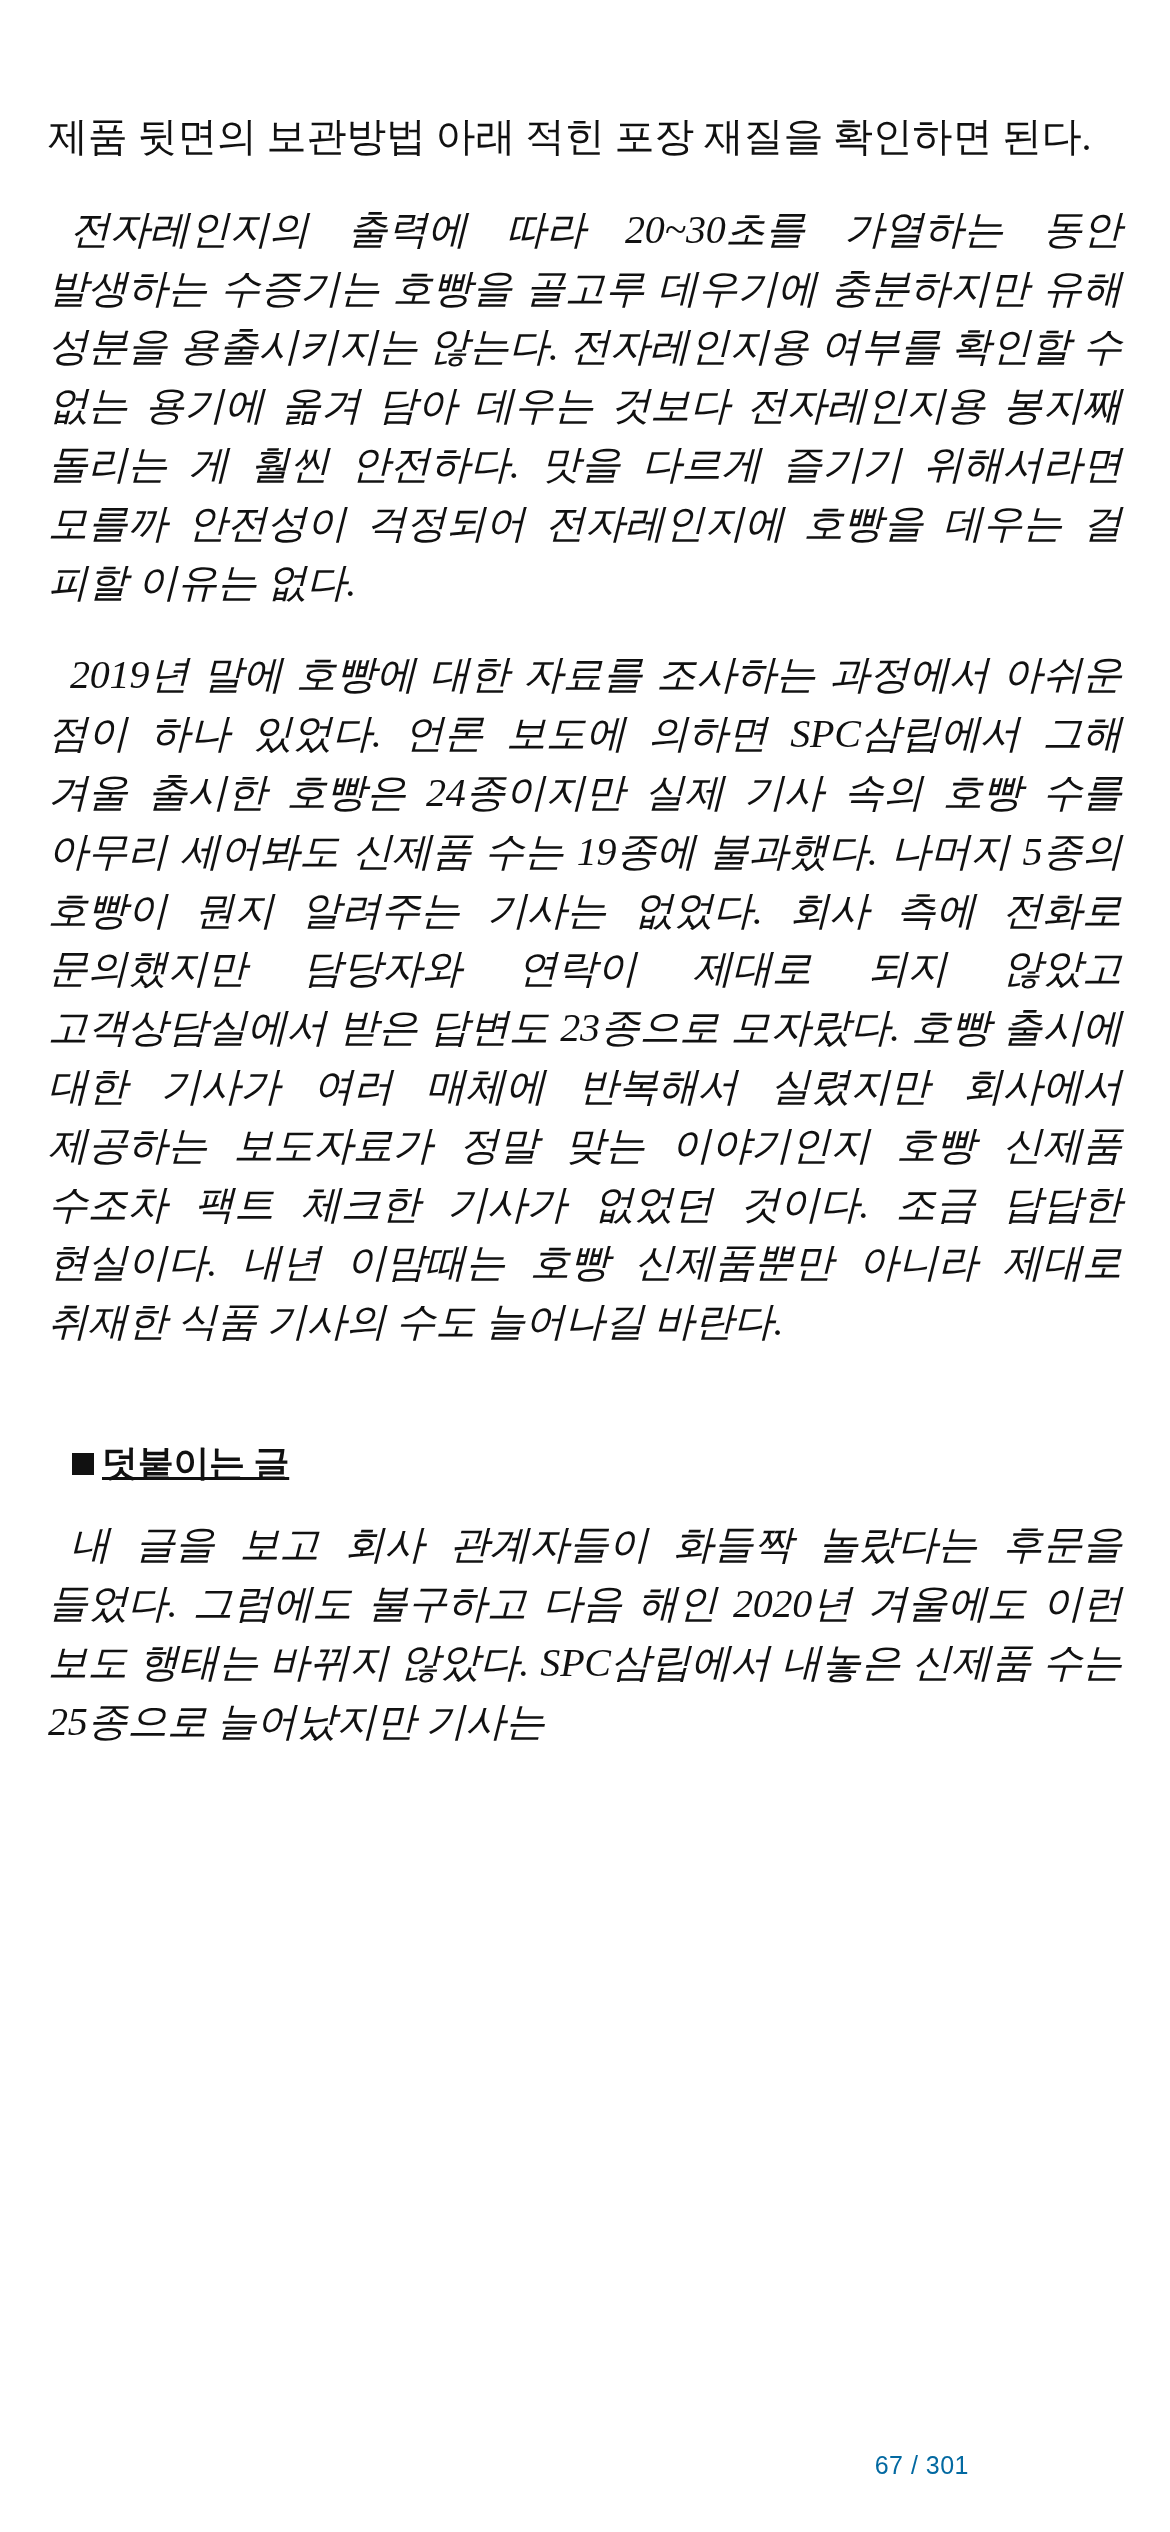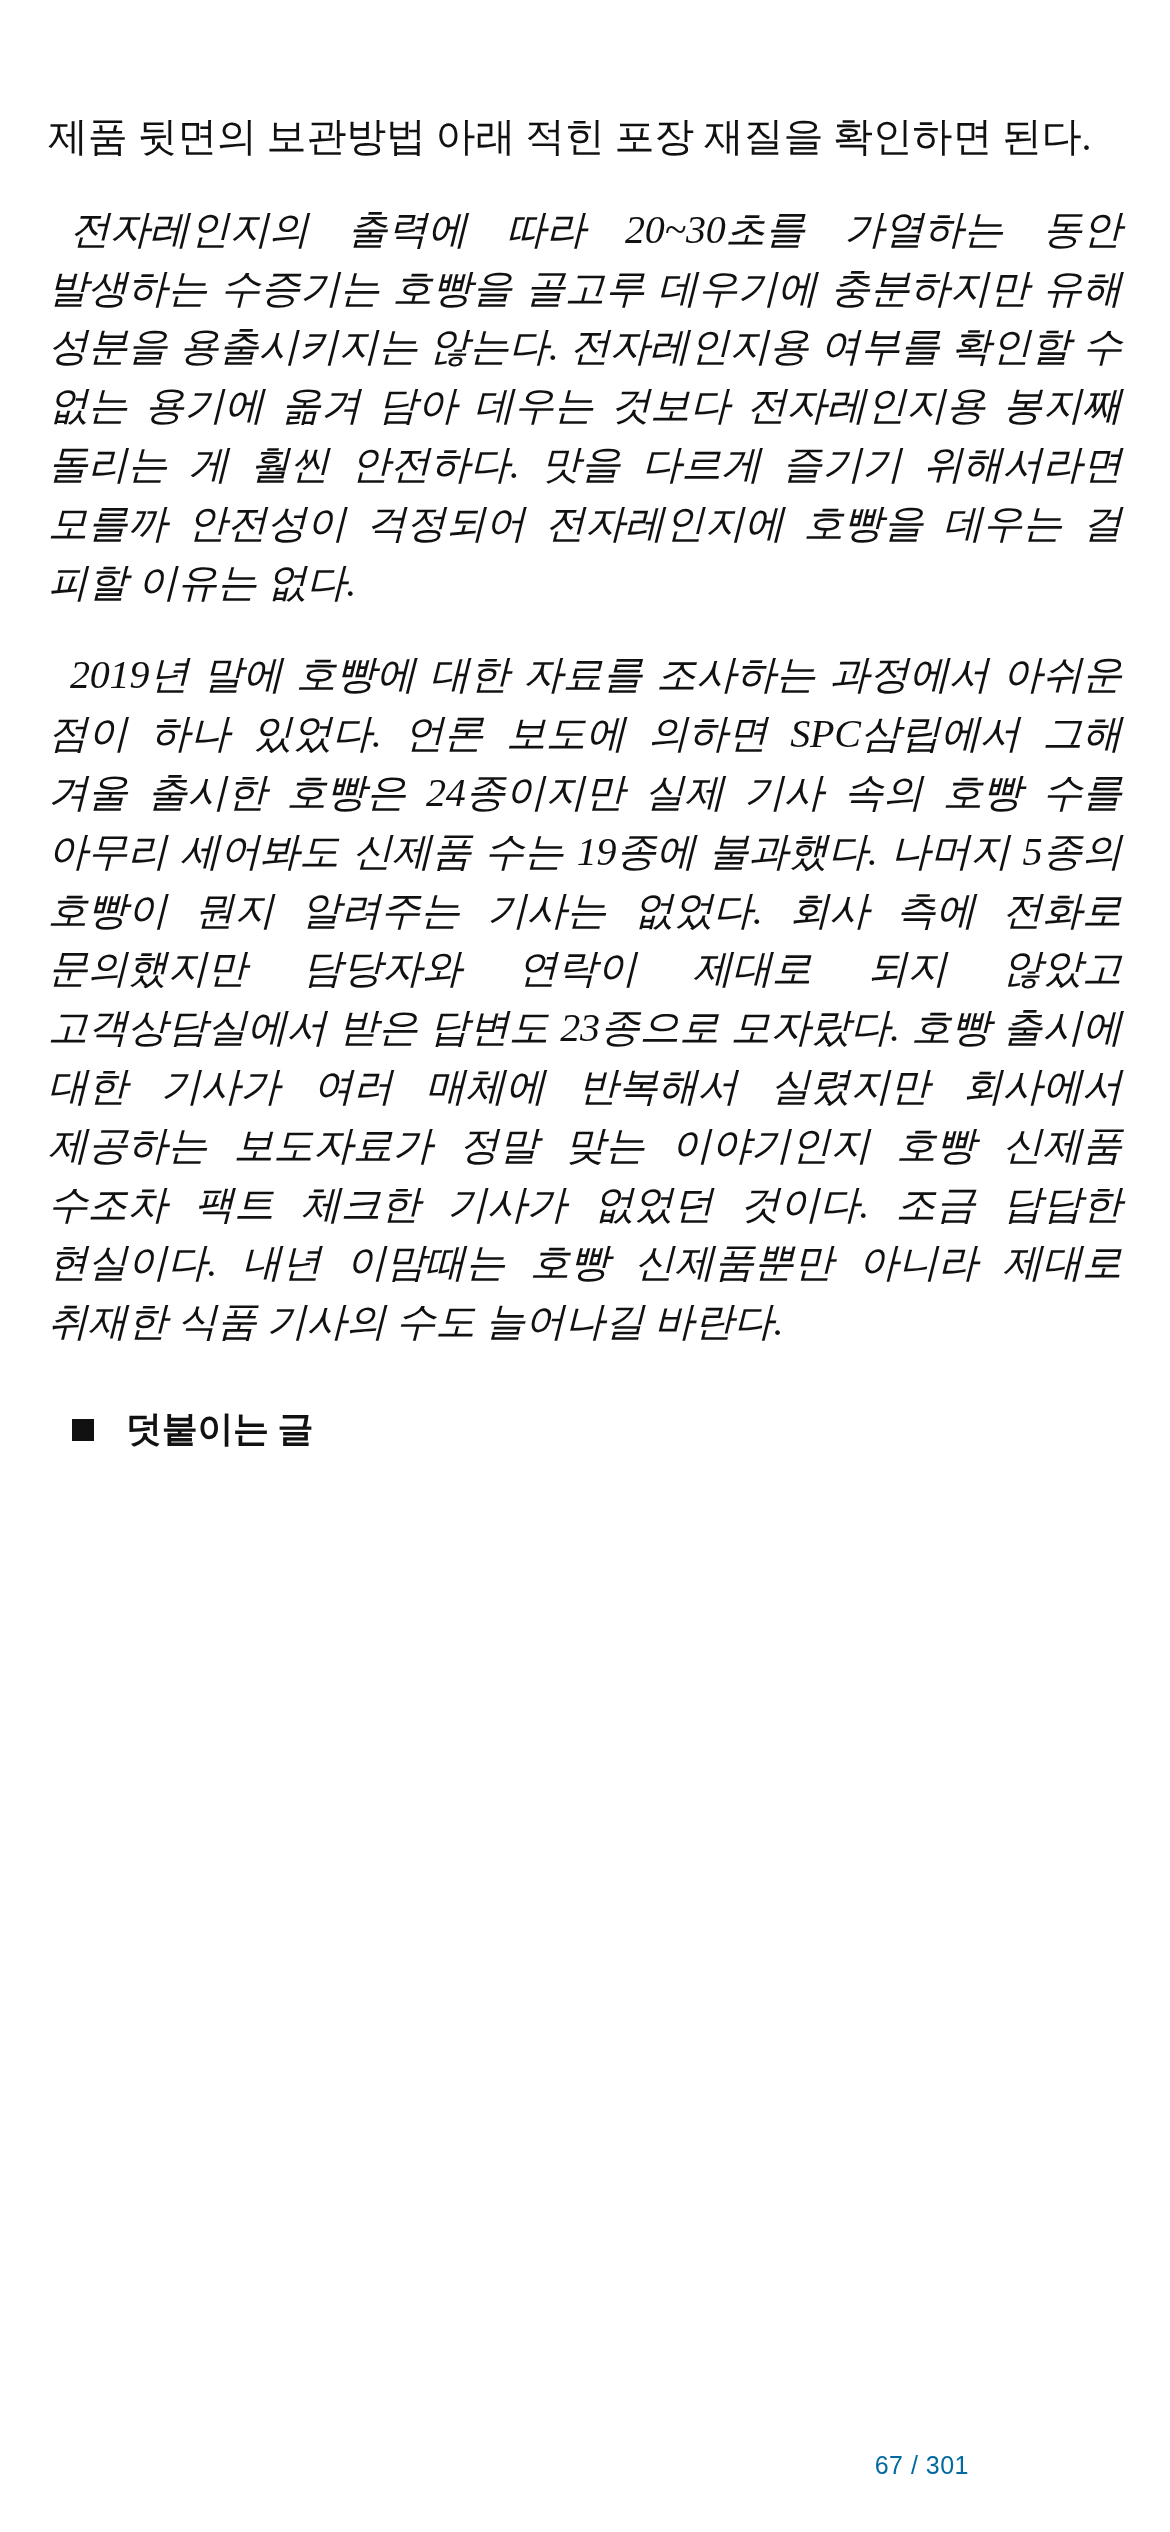--- a/index.html
+++ b/index.html
@@ -47,22 +47,23 @@
     height: 52px;
   }
   .subhead {
     margin: 0 0 28px 0;
     padding-left: 24px;
     font-size: 36px;
     font-weight: bold;
     line-height: 1.4;
     display: flex;
     align-items: center;
-    gap: 32px;
+    gap: 8px;
     letter-spacing: -0.3px;
+    text-decoration: underline;
   }
   .subhead .bullet-square {
     display: inline-block;
     width: 22px;
     height: 22px;
     background: #111111;
     flex: 0 0 auto;
     position: relative;
     top: 1px;
   }
@@ -90,17 +91,18 @@
 
     <p class="para indent">2019년 말에 호빵에 대한 자료를 조사하는 과정에서 아쉬운 점이 하나 있었다. 언론 보도에 의하면 SPC삼립에서 그해 겨울 출시한 호빵은 24종이지만 실제 기사 속의 호빵 수를 아무리 세어봐도 신제품 수는 19종에 불과했다. 나머지 5종의 호빵이 뭔지 알려주는 기사는 없었다. 회사 측에 전화로 문의했지만 담당자와 연락이 제대로 되지 않았고 고객상담실에서 받은 답변도 23종으로 모자랐다. 호빵 출시에 대한 기사가 여러 매체에 반복해서 실렸지만 회사에서 제공하는 보도자료가 정말 맞는 이야기인지 호빵 신제품 수조차 팩트 체크한 기사가 없었던 것이다. 조금 답답한 현실이다. 내년 이맘때는 호빵 신제품뿐만 아니라 제대로 취재한 식품 기사의 수도 늘어나길 바란다.</p>
 
     <div class="section-gap"></div>
 
     <h2 class="subhead">
       <span class="bullet-square"></span>
       <span>덧붙이는 글</span>
     </h2>
 
+    <p class="para indent">내 글을 보고 회사 관계자들이 화들짝 놀랐다는 후문을 들었다. 그럼에도 불구하고 다음 해인 2020년 겨울에도 이런 보도 행태는 바뀌지 않았다. SPC삼립에서 내놓은 신제품 수는 25종으로 늘어났지만 기사는</p>
 
   </div>
 
   <div class="page-footer">67 / 301</div>
 </div>
 
 </body></html>

